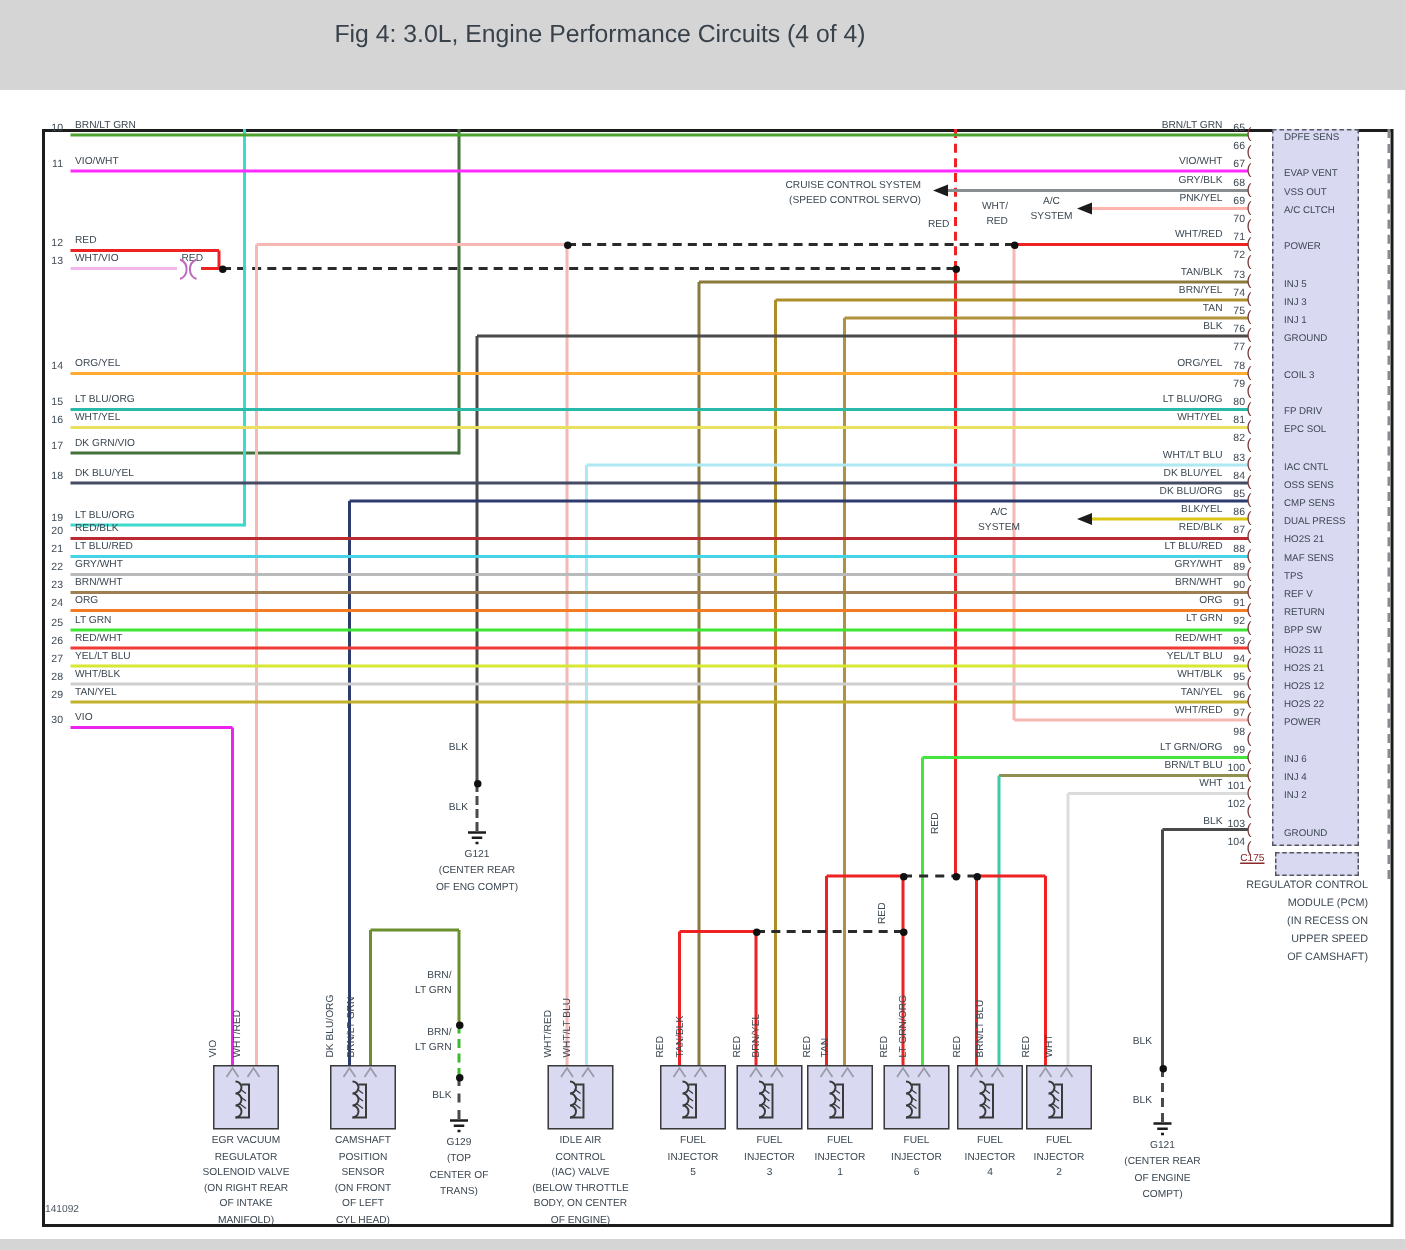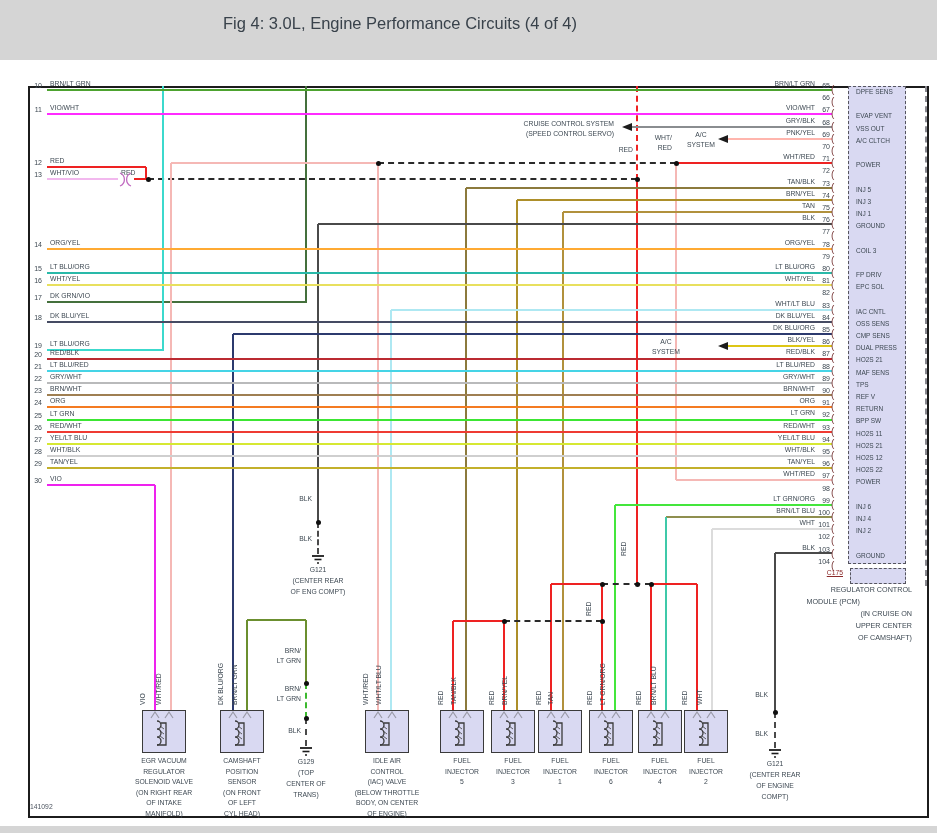--- a/index.html
+++ b/index.html
@@ -283,23 +283,23 @@
     <div class="lbl" style="top: 527px; color: rgb(61, 72, 82); font-size: 6.5px; left: 856px;">INJ 2</div>
     <div class="lbl" style="top: 533px; color: rgb(61, 72, 82); font-size: 7px; left: 830px; transform: translateX(-100%);">102</div>
     <div class="lbl" style="top: 536px; color: rgb(122, 58, 58); font-size: 10px; left: 831px; line-height: 10px;">(</div>
     <div class="lbl" style="top: 546px; color: rgb(61, 72, 82); font-size: 7px; left: 830px; transform: translateX(-100%);">103</div>
     <div class="lbl" style="top: 549px; color: rgb(122, 58, 58); font-size: 10px; left: 831px; line-height: 10px;">(</div>
     <div class="lbl" style="top: 544px; color: rgb(61, 72, 82); left: 815px; transform: translateX(-100%);">BLK</div>
     <div class="lbl" style="top: 552px; color: rgb(61, 72, 82); font-size: 6.5px; left: 856px;">GROUND</div>
     <div class="lbl" style="top: 558px; color: rgb(61, 72, 82); font-size: 7px; left: 830px; transform: translateX(-100%);">104</div>
     <div class="lbl" style="top: 561px; color: rgb(122, 58, 58); font-size: 10px; left: 831px; line-height: 10px;">(</div>
     <div class="lbl" style="top: 586px; color: rgb(61, 72, 82); font-size: 7.2px; left: 912px; transform: translateX(-100%);">REGULATOR CONTROL</div>
-    <div class="lbl" style="top: 598px; color: rgb(61, 72, 82); font-size: 7.2px; left: 860px; transform: translateX(-100%);">MODULE (PCM)</div>
-    <div class="lbl" style="top: 610px; color: rgb(61, 72, 82); font-size: 7.2px; left: 912px; transform: translateX(-100%);">(IN CRUISE ON</div>
-    <div class="lbl" style="top: 622px; color: rgb(61, 72, 82); font-size: 7.2px; left: 912px; transform: translateX(-100%);">UPPER CENTER</div>
+    <div class="lbl" style="top: 598px; color: rgb(61, 72, 82); font-size: 7.2px; left: 912px; transform: translateX(-100%);">MODULE (PCM)</div>
+    <div class="lbl" style="top: 610px; color: rgb(61, 72, 82); font-size: 7.2px; left: 912px; transform: translateX(-100%);">(IN RECESS ON</div>
+    <div class="lbl" style="top: 622px; color: rgb(61, 72, 82); font-size: 7.2px; left: 912px; transform: translateX(-100%);">UPPER SPEED</div>
     <div class="lbl" style="top: 634px; color: rgb(61, 72, 82); font-size: 7.2px; left: 912px; transform: translateX(-100%);">OF CAMSHAFT)</div>
     <div class="dot" style="left: 145.5px; top: 176.5px;"></div>
     <div class="dot" style="left: 634.5px; top: 176.5px;"></div>
     <div class="dot" style="left: 375.5px; top: 160.5px;"></div>
     <div class="dot" style="left: 673.5px; top: 160.5px;"></div>
     <div class="dot" style="left: 599.5px; top: 581.5px;"></div>
     <div class="dot" style="left: 634.5px; top: 581.5px;"></div>
     <div class="dot" style="left: 648.5px; top: 581.5px;"></div>
     <div class="dot" style="left: 501.5px; top: 618.5px;"></div>
     <div class="dot" style="left: 599.5px; top: 618.5px;"></div>

